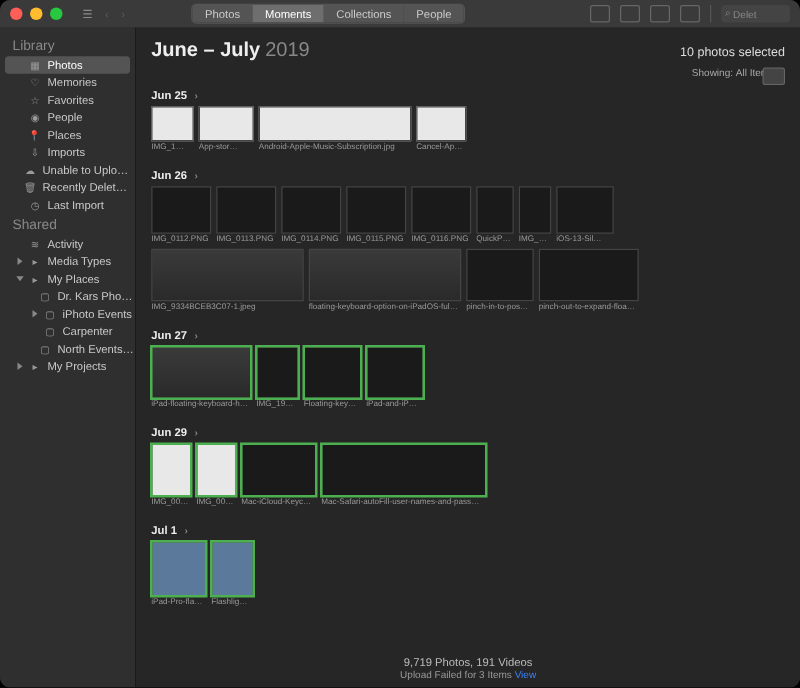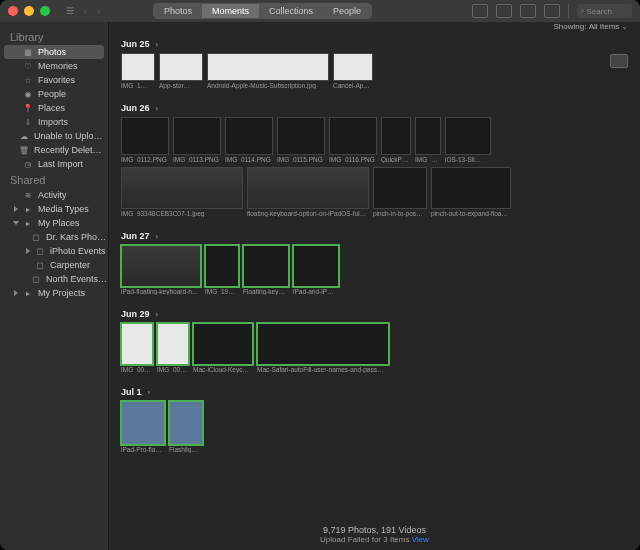--- a/index.html
+++ b/index.html
@@ -67,21 +67,21 @@
     <div>People</div>
   </div>
   <div class="tb-right">
     <div class="tb-ico"></div>
     <div class="tb-ico"></div>
     <div class="tb-ico"></div>
     <div class="tb-ico"></div>
     <div class="tool-sep"></div>
     <div class="search">
       <span>⌕</span>
-      <span>Search</span>
+      <span>Delet</span>
     </div>
   </div>
 </div>
 
 <div class="body">
   <div class="sidebar" id="sidebar">
         <div class="sb-hdr">Library</div>
         <div class="sb-item sel">
           <span style="width:4px"></span>
           <span class="sb-ico">▦</span>
@@ -165,20 +165,25 @@
           <span>North Events…</span>
         </div>
         <div class="sb-item">
           <span class="tri"></span>
           <span class="sb-ico">▸</span>
           <span>My Projects</span>
         </div>
       </div>
   <div class="main">
     <div class="view-ico"></div>
+    <div class="main-hdr">
+      <span class="title-b">June – July</span>
+      <span class="title-y">2019</span>
+      <span class="sel-count">10 photos selected</span>
+    </div>
     <div class="justify">
       <span>Showing:</span>&nbsp;
       <span>All Items</span>
       <span class="chev">⌄</span>
     </div>
     <div id="groups">
           <div class="grp">
             <div class="grp-hdr">Jun 25 <span class="chev">›</span></div>
             <div class="row">
               <div class="th white">

